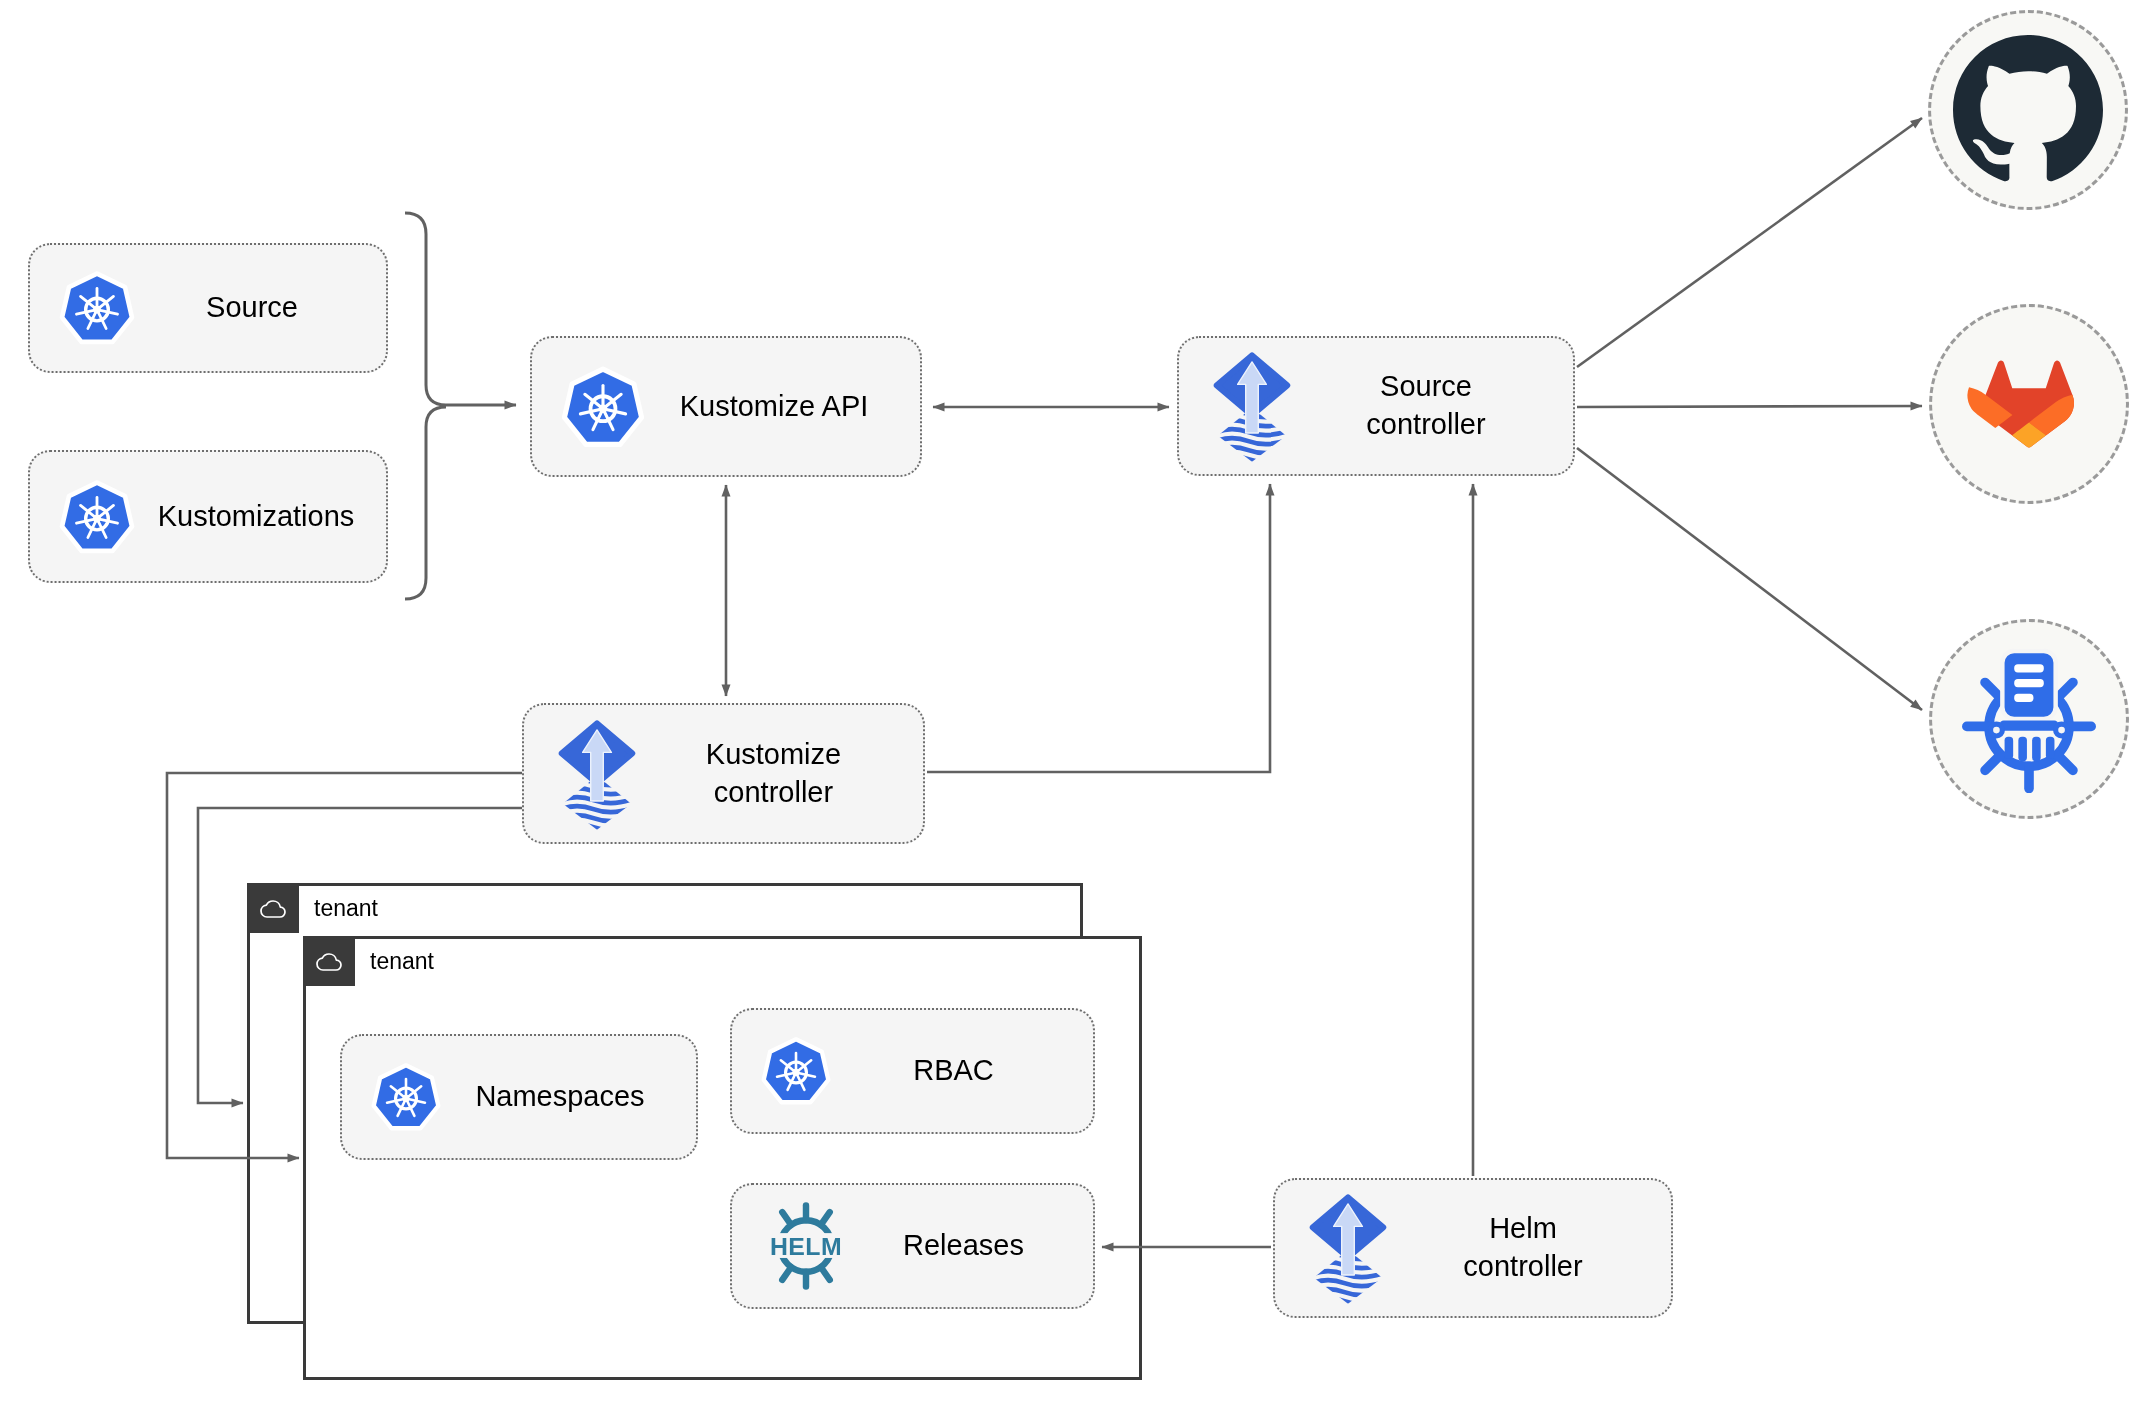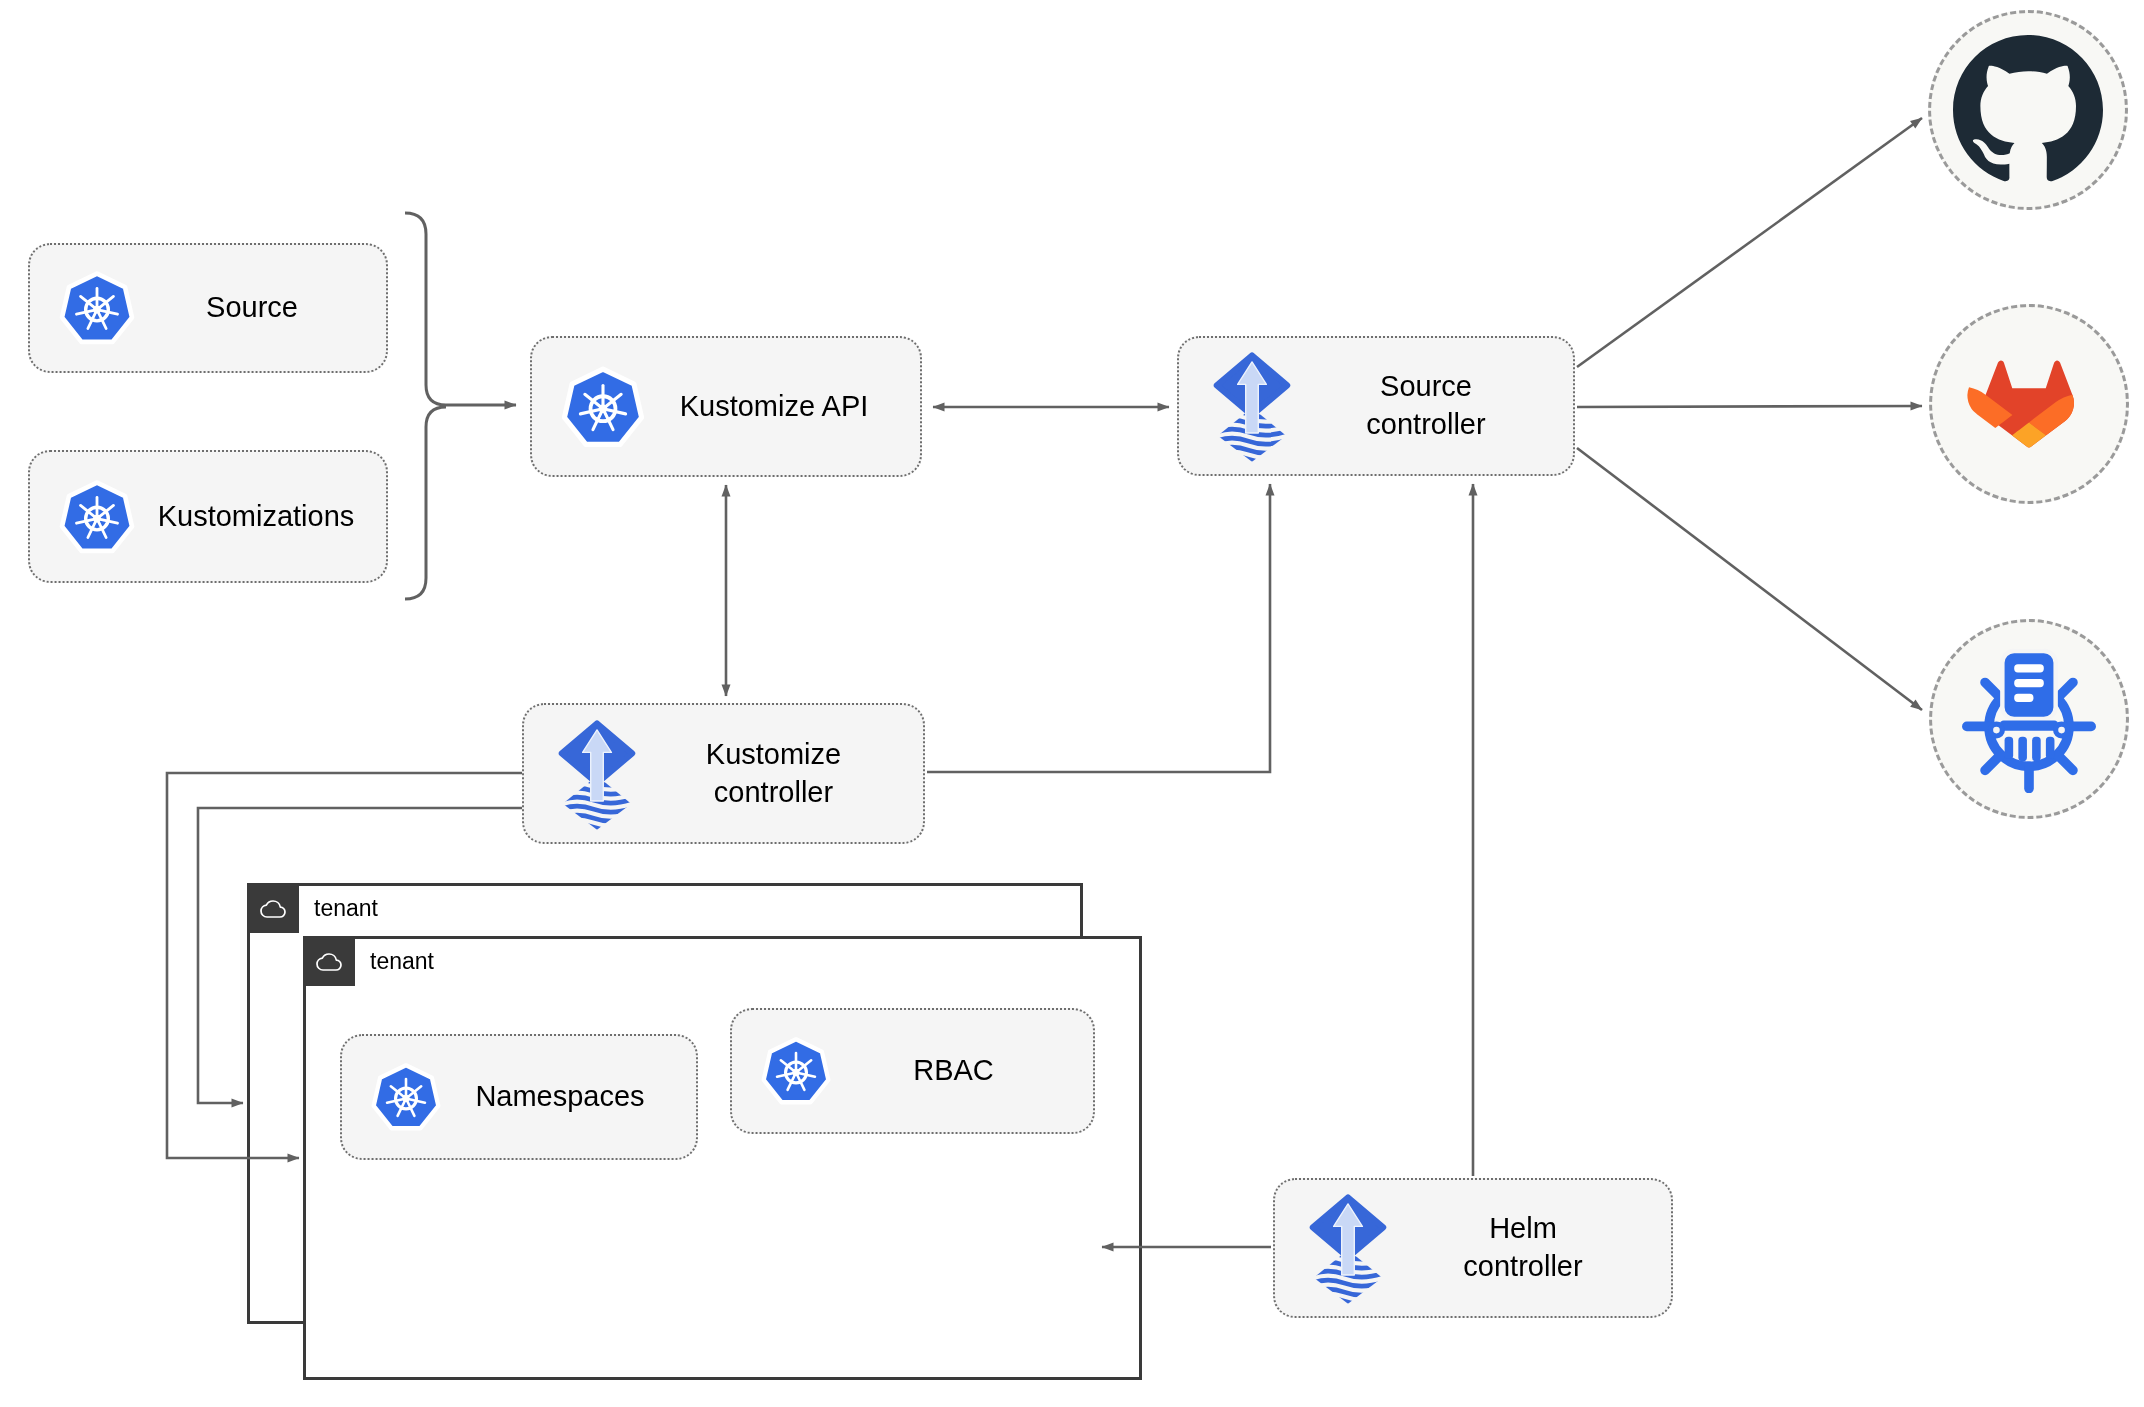--- a/index.html
+++ b/index.html
@@ -231,20 +231,26 @@
         <use href="#sym-k8s"></use>
       </svg>
     <div class="label">Namespaces</div>
   </div>
   <div class="node rbac">
     <svg class="icon" width="72" height="72">
         <use href="#sym-k8s"></use>
       </svg>
     <div class="label">RBAC</div>
   </div>
+  <div class="node releases">
+    <svg class="icon" width="92" height="92">
+        <use href="#sym-helm"></use>
+      </svg>
+    <div class="label">Releases</div>
+  </div>
 
   <div class="circle-node gh-circle">
     <svg width="150" height="150">
         <use href="#sym-github"></use>
       </svg>
   </div>
   <div class="circle-node gl-circle">
     <svg width="178" height="178">
         <use href="#sym-gitlab"></use>
       </svg>

